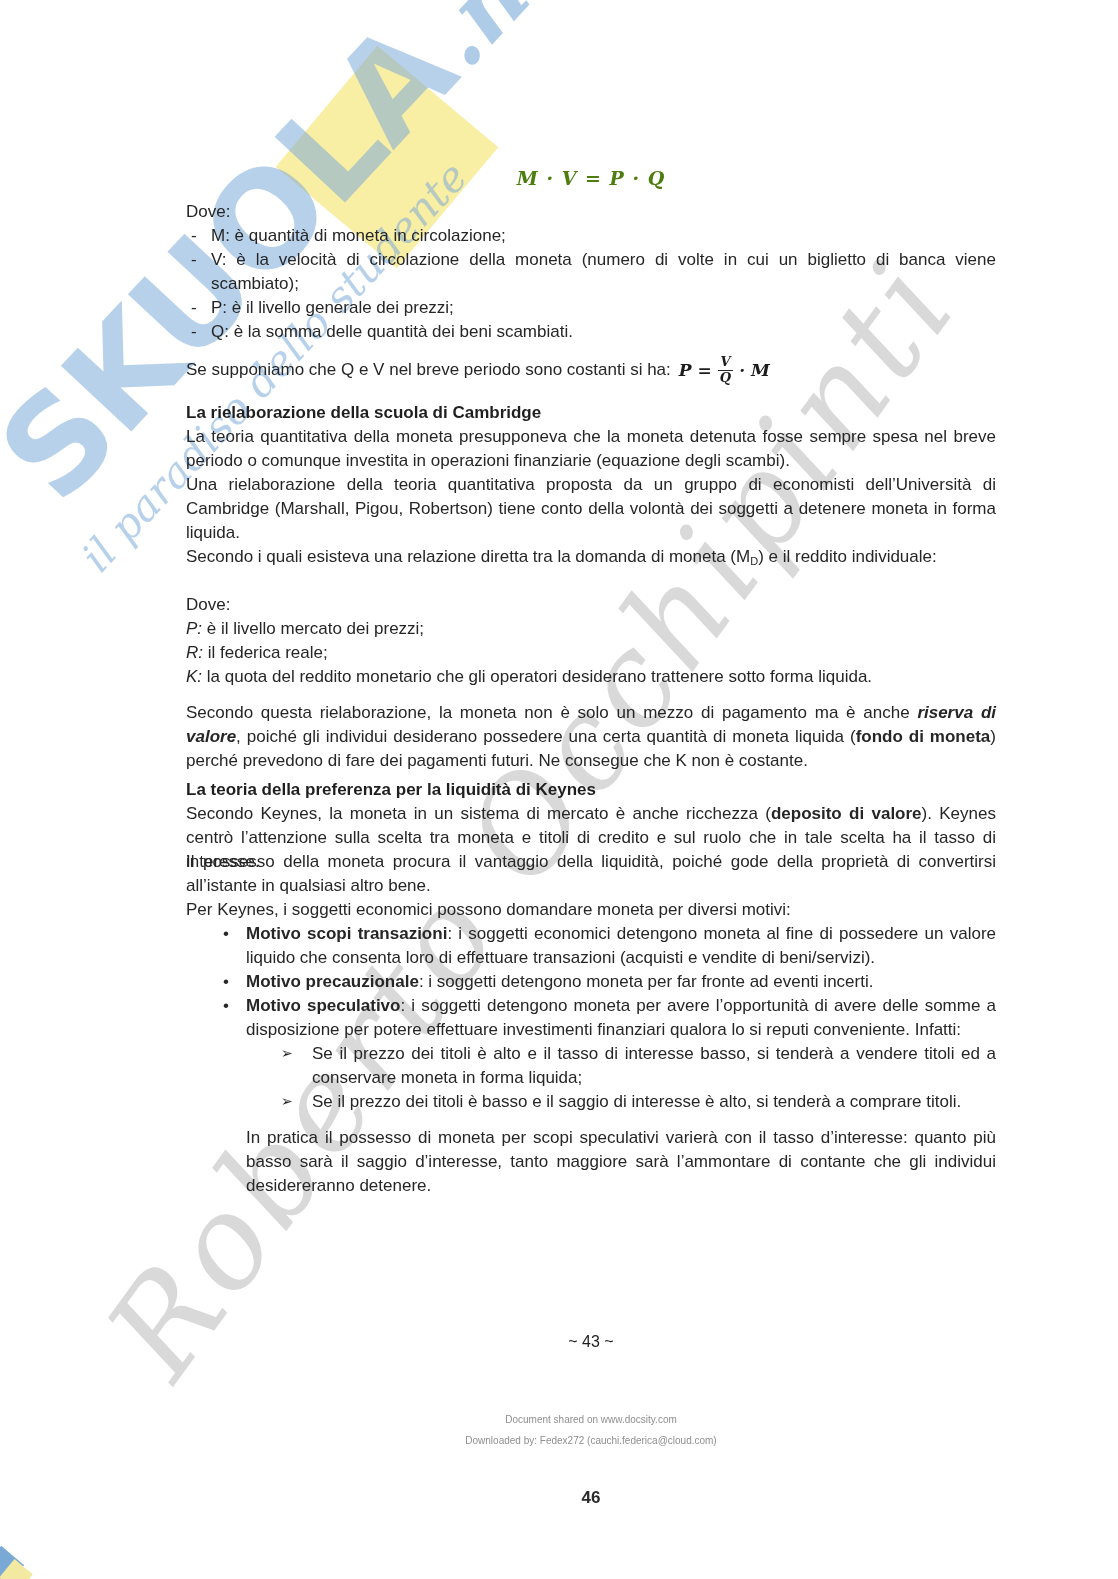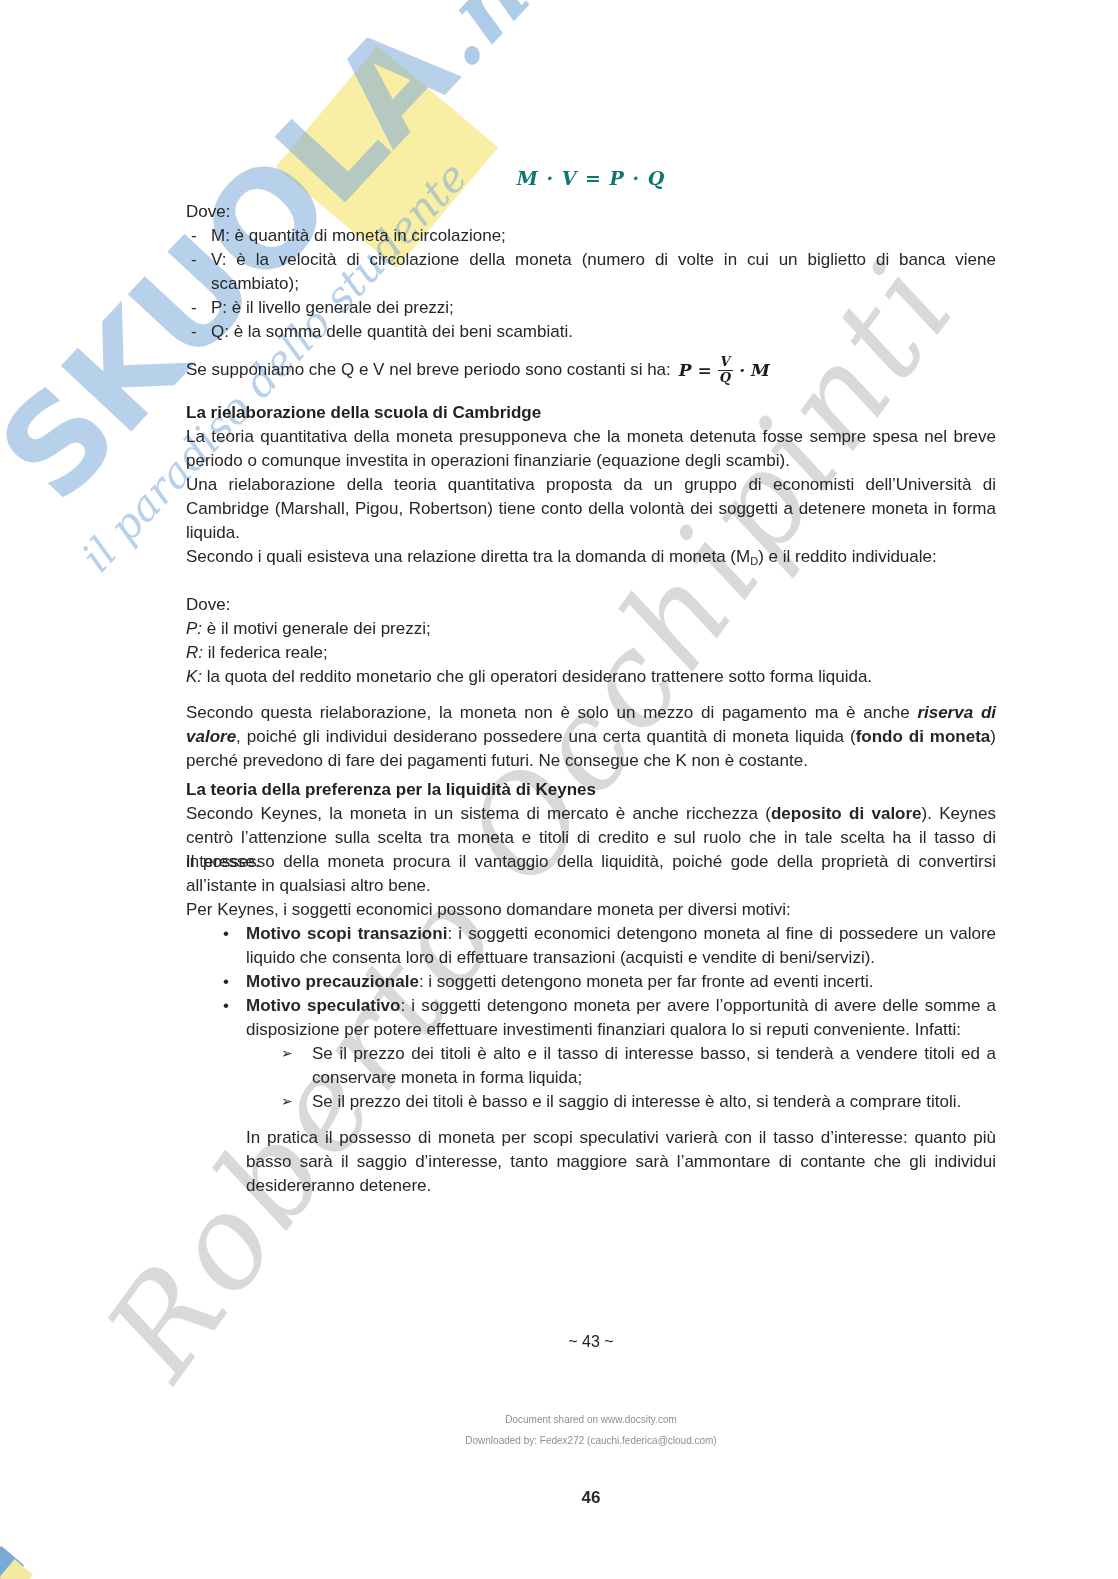--- a/index.html
+++ b/index.html
@@ -32,21 +32,21 @@
   
   .content { position: absolute; left: 186px; top: 0; width: 810px; height: 100%; z-index: 1; }
   .blk { position: absolute; left: 0; right: 0; font-size: 17px; line-height: 24px; }
   .center { text-align: center; }
   .just { text-align: justify; }
   .b { font-weight: bold; }
   .i { font-style: italic; }
   .bi { font-weight: bold; font-style: italic; }
   .hd { font-weight: bold; color: #1f1f1f; }
   .f1 { font-family: "DejaVu Serif", serif; font-style: italic; font-weight: bold;
-    font-size: 19px; letter-spacing: 1px; color: #0f766e; }
+    font-size: 19px; letter-spacing: 1px; color: #4d7c0f; }
   .mathf { font-family: "DejaVu Serif", serif; font-style: italic; font-weight: bold;
     display: inline-flex; align-items: center; margin-left: 5px; vertical-align: middle;
     color: #1c1c1c; }
   .mathf .tok { margin: 0 3px; }
   .frac { display: inline-flex; flex-direction: column; align-items: center;
     font-size: 13px; line-height: 1.15; margin: 0 3px; }
   .frac .den { border-top: 1.2px solid #2a2a2a; padding: 0 2px; }
   .f2 { font-weight: bold; color: #1c1c1c; }
   sub.sb { font-size: 11px; vertical-align: -3px; line-height: 0; }
   .ditem { position: relative; padding-left: 25px; }
@@ -122,21 +122,21 @@
 
   <div class="blk" style="top:545px">
     <span>Secondo i quali esisteva una relazione diretta tra la domanda di moneta (M</span><sub class="sb">D</sub><span>) e il reddito individuale:</span>
   </div>
 
 
   <div class="blk" style="top:593px">Dove:</div>
 
   <div class="blk" style="top:617px">
     <div>
-      <span class="i">P:</span><span> è il motivi generale dei prezzi;</span>
+      <span class="i">P:</span><span> è il livello mercato dei prezzi;</span>
     </div>
     <div>
       <span class="i">R:</span><span> il federica reale;</span>
     </div>
     <div>
       <span class="i">K:</span><span> la quota del reddito monetario che gli operatori desiderano trattenere sotto forma liquida.</span>
     </div>
   </div>
 
   <div class="blk just" style="top:701px">

